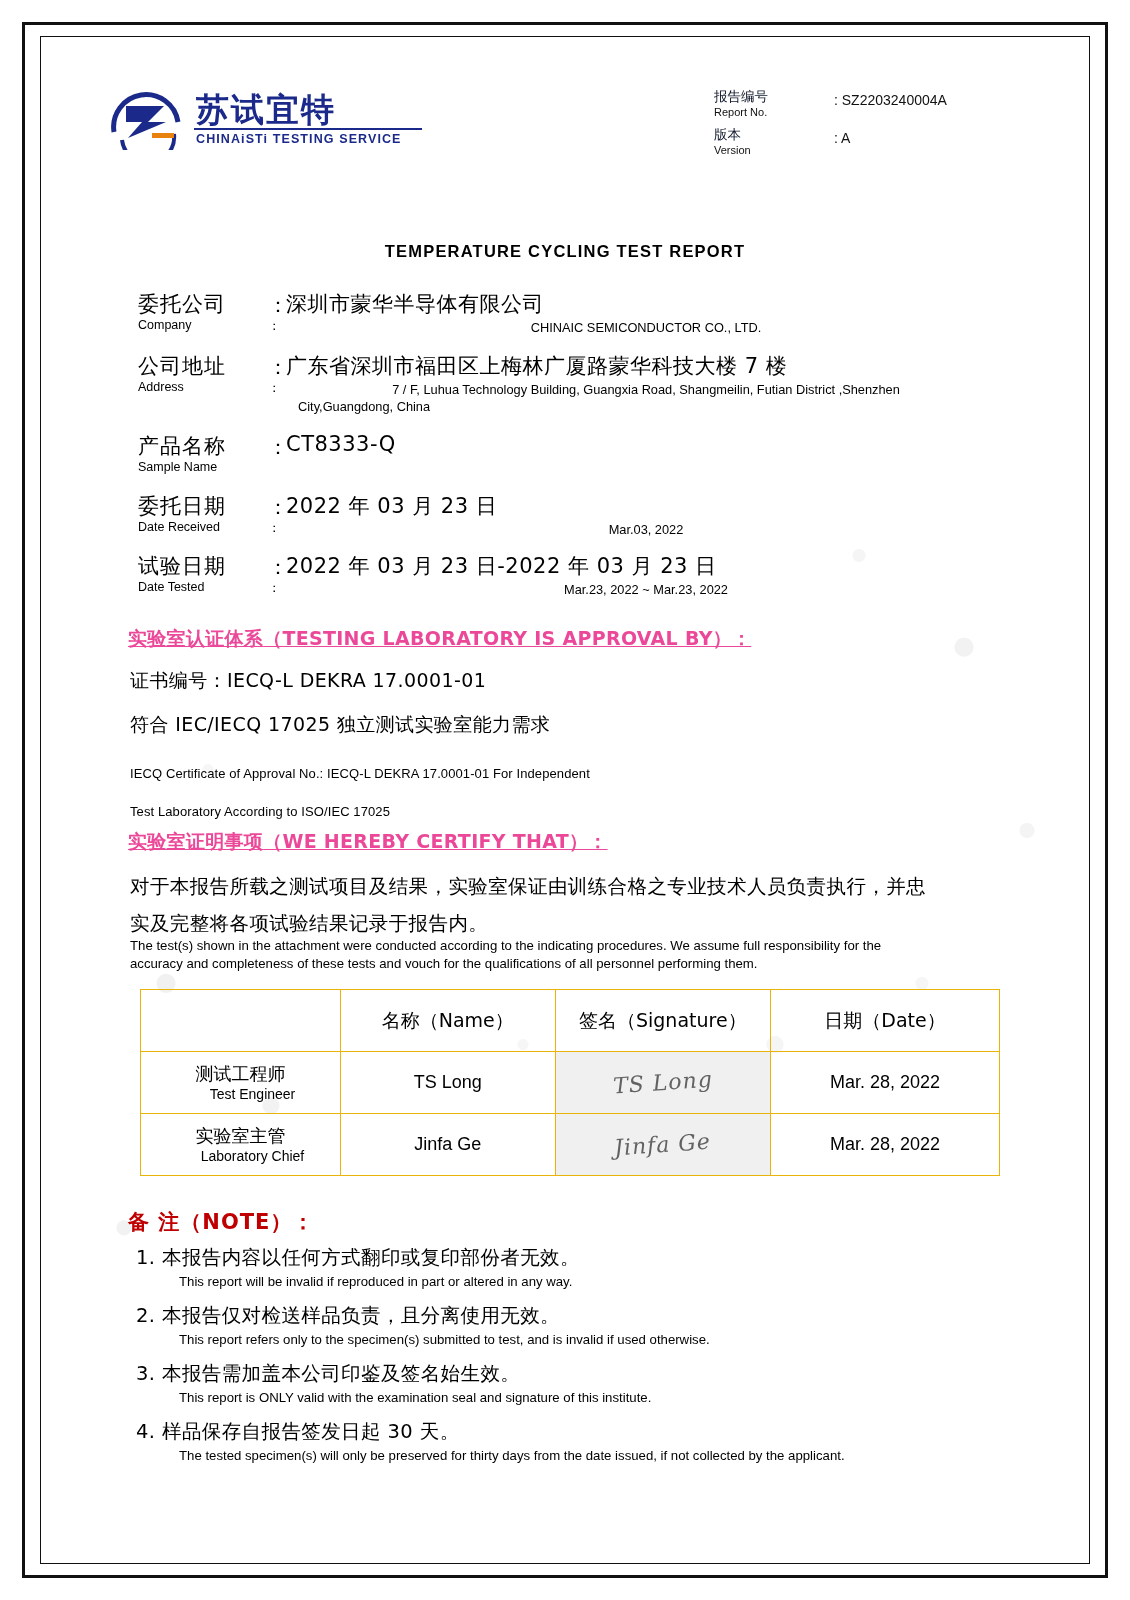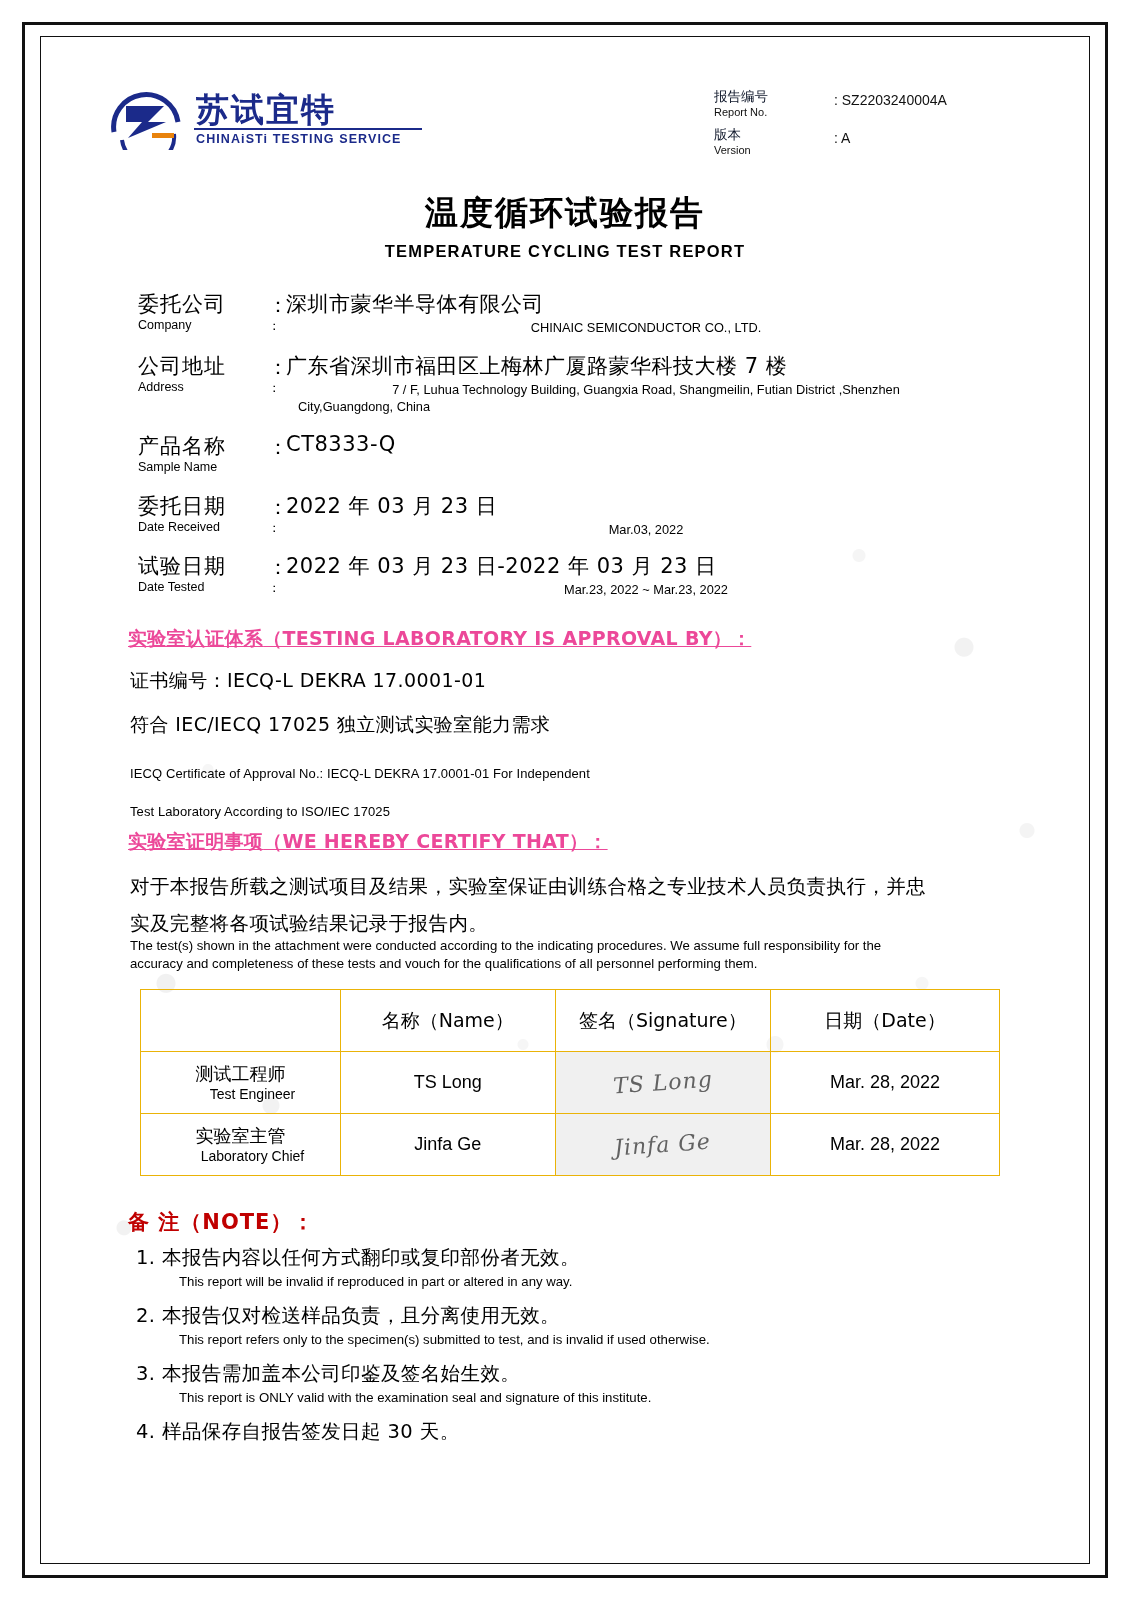--- a/index.html
+++ b/index.html
@@ -361,21 +361,20 @@
           <span class="meta-value">: SZ2203240004A</span>
         </div>
         <div class="meta-row">
           <span class="meta-label-cn">版本</span>
           <span class="meta-label-en">Version</span>
           <span class="meta-value">: A</span>
         </div>
       </div>
     </div>
 
-    <div class="title-cn">温度循环试验报告</div>
     <div class="title-en">TEMPERATURE CYCLING TEST REPORT</div>
 
     <div class="info">
 
       <div class="info-row" style="height:60px;">
         <span class="lbl-cn">委托公司</span>
         <span class="lbl-en">Company</span>
         <span class="colon">：</span>
         <span class="colon-sm">：</span>
         <span class="val-cn">深圳市蒙华半导体有限公司</span>
@@ -499,16 +498,17 @@
         <span>本报告需加盖本公司印鉴及签名始生效。</span>
       </div>
       <div class="note-en">This report is ONLY valid with the examination seal and signature of this institute.</div>
     </div>
 
     <div class="note-item" style="top:1382px;">
       <div class="note-cn">
         <span>4.</span>
         <span>样品保存自报告签发日起 30 天。</span>
       </div>
+      <div class="note-en">The tested specimen(s) will only be preserved for thirty days from the date issued, if not collected by the applicant.</div>
     </div>
 
   </div>
 </div>
 
 </body></html>

